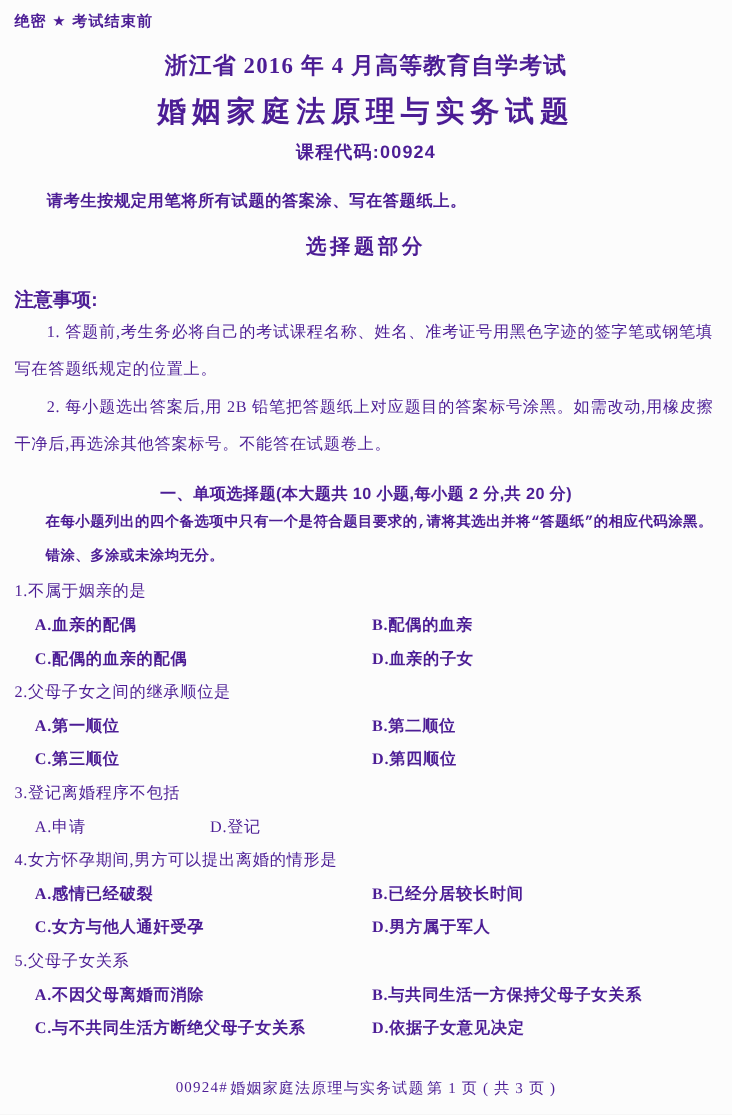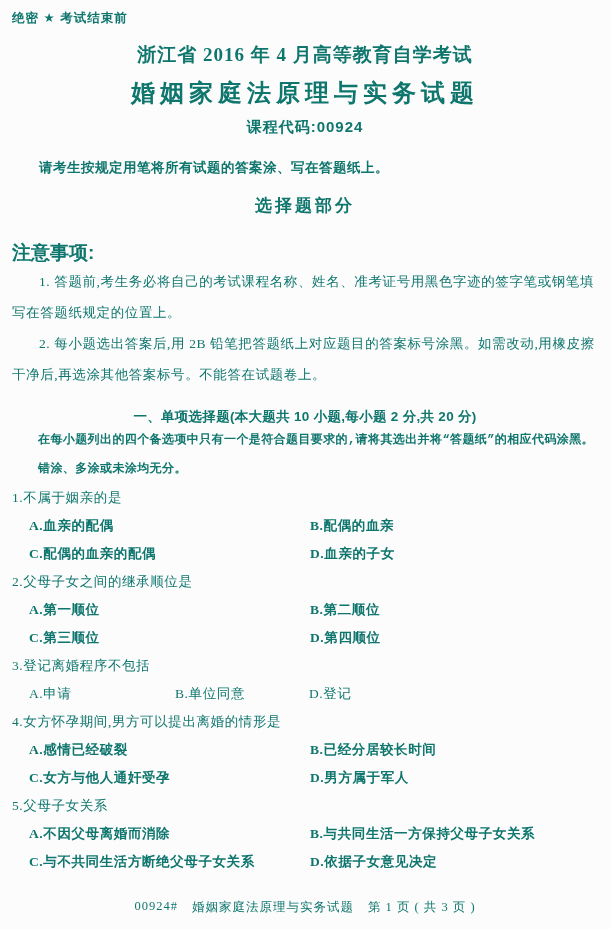--- a/index.html
+++ b/index.html
@@ -3,21 +3,21 @@
 <meta charset="utf-8">
 <style>
   html, body { margin: 0; padding: 0; }
   body { background: #e8e8e8; }
   .page {
     position: relative;
     width: 610px;
     height: 929px;
     margin: 0 auto;
     background: #fcfcfc;
-    color: #0f766e;
+    color: #4c1d95;
     box-sizing: border-box;
     padding: 10px 12px 0 12px;
     font-family: "Liberation Serif", "DejaVu Serif", serif;
     font-size: 13.5px;
     overflow: hidden;
   }
   .security {
     font-family: "Liberation Sans", "DejaVu Sans", sans-serif;
     font-weight: bold;
     font-size: 12.5px;
@@ -59,21 +59,21 @@
     text-align: center;
     font-family: Liberation Serif, serif;
     font-weight: bold;
     font-size: 17px;
     letter-spacing: 3px;
   }
   .notes-title {
     margin-top: 23px;
     font-family: "Liberation Sans", "DejaVu Sans", sans-serif;
     font-weight: bold;
-    font-size: 19px;
+    font-size: 16px;
   }
   .note-item {
     margin: 0;
     font-size: 13.5px;
     line-height: 31px;
     text-indent: 27px;
     letter-spacing: 0.6px;
   }
   .part-heading {
     margin-top: 18px;
@@ -106,21 +106,21 @@
     margin-left: 17px;
     letter-spacing: 0.6px;
   }
   .footer {
     position: absolute;
     bottom: 13px;
     left: 0;
     width: 100%;
     display: flex;
     justify-content: center;
-    gap: 14px;
+    gap: 2px;
     font-size: 12.5px;
     letter-spacing: 1px;
   }
 </style>
 </head>
 <body>
 
 <div class="page">
 
   <div class="security">绝密 ★ 考试结束前</div>
@@ -157,21 +157,20 @@
       <span>B.第二顺位</span>
       <span>C.第三顺位</span>
       <span>D.第四顺位</span>
     </div>
   </div>
 
   <div class="question">
     <div class="q-stem">3.登记离婚程序不包括</div>
     <div class="opts-4col">
       <span>A.申请</span>
-      <span>B.单位同意</span>
       <span>D.登记</span>
     </div>
   </div>
 
   <div class="question">
     <div class="q-stem">4.女方怀孕期间,男方可以提出离婚的情形是</div>
     <div class="opts-2col">
       <span>A.感情已经破裂</span>
       <span>B.已经分居较长时间</span>
       <span>C.女方与他人通奸受孕</span>

